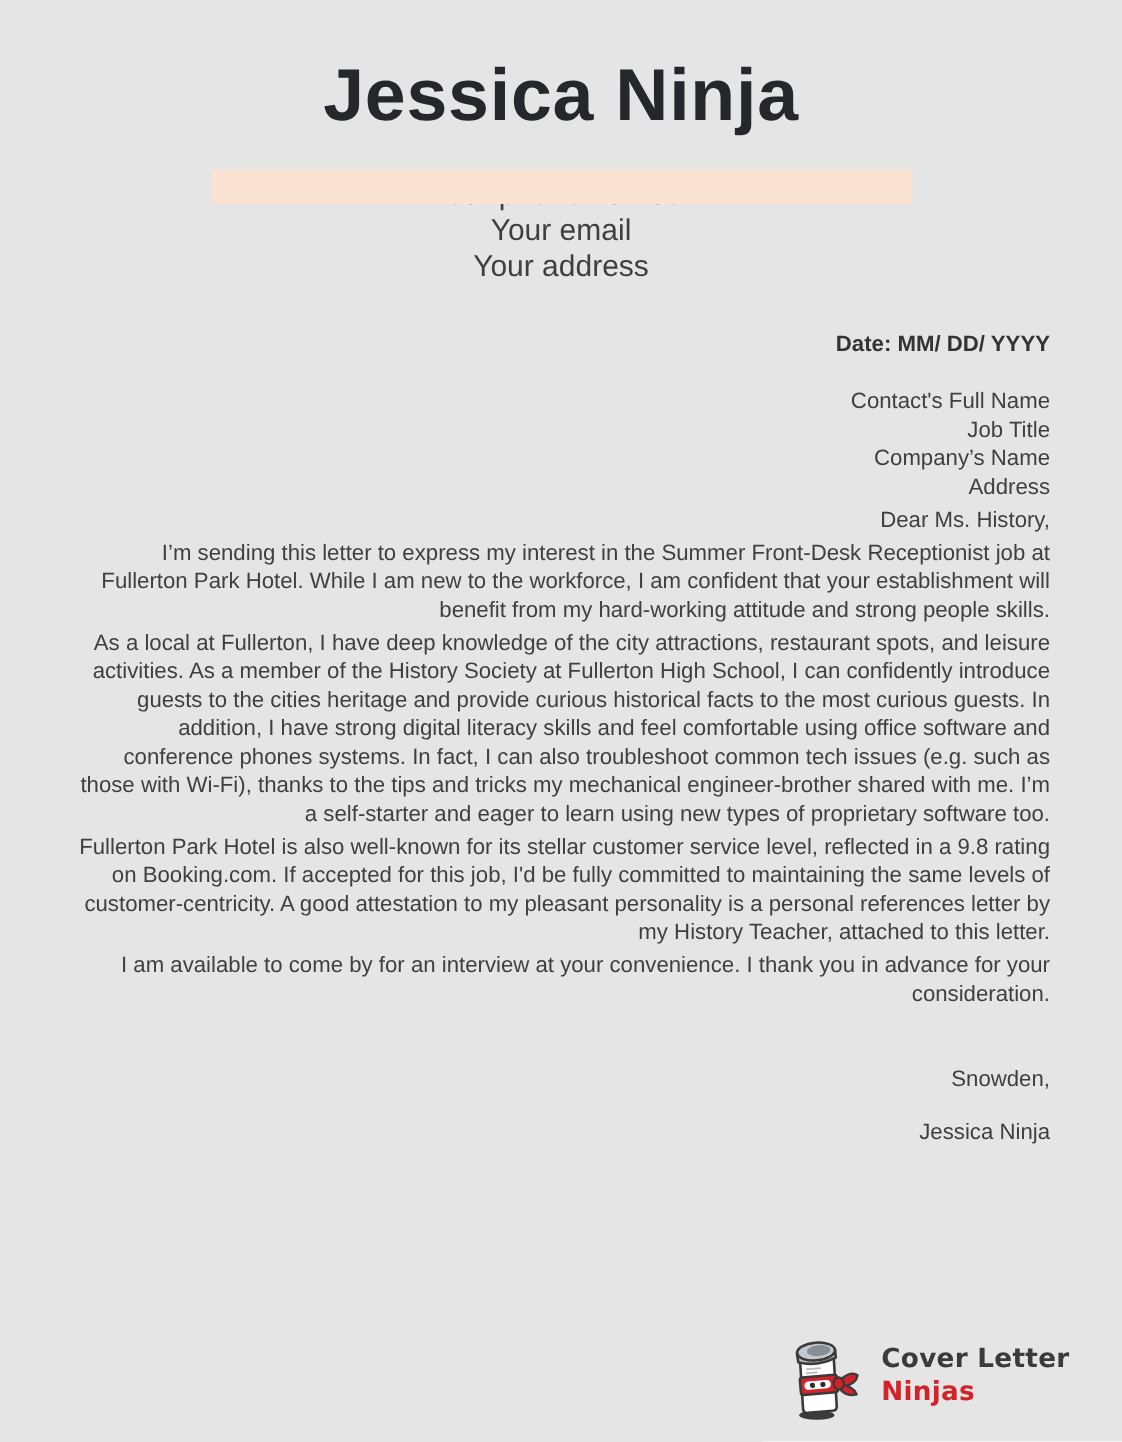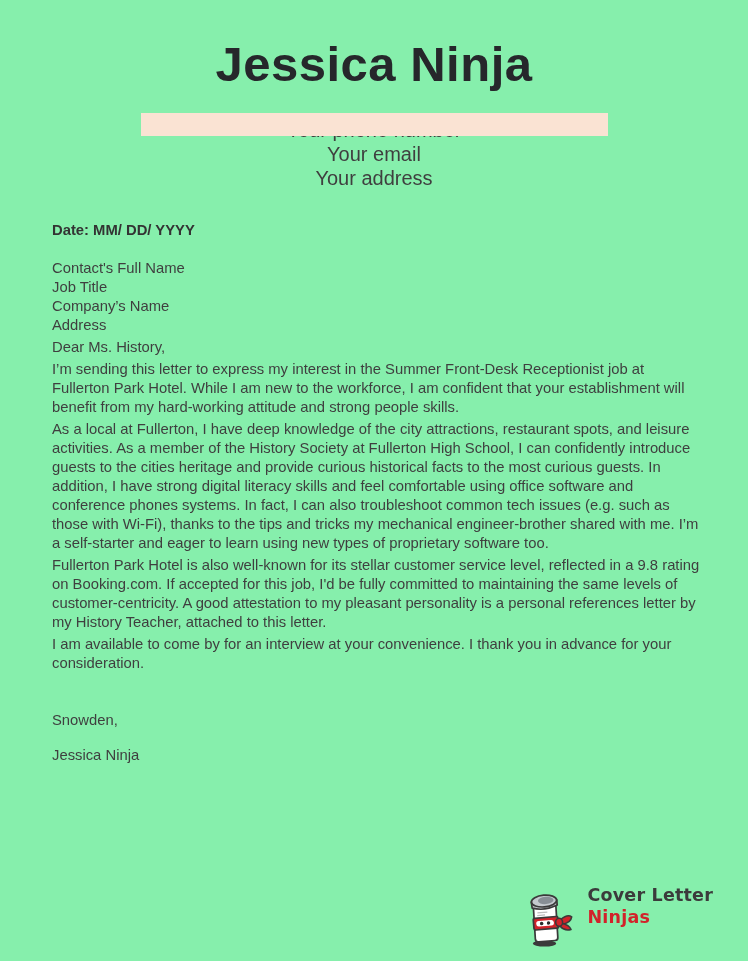--- a/index.html
+++ b/index.html
@@ -1,21 +1,21 @@
 <!DOCTYPE html>
 <html><head>
 <meta charset="utf-8">
 <style>
   html, body { margin: 0; padding: 0; background: #ffffff; }
   .page {
     position: relative;
     width: 748px;
     height: 961px;
     margin: 0 auto;
-    background: #86efac;
+    background: #e5e5e5;
     overflow: hidden;
     font-family: "Liberation Sans", sans-serif;
     color: #3f3f3f;
   }
   
   .header { text-align: center; position: relative; }
   .title-band {
     position: absolute;
     left: 141px;
     top: 79px;
@@ -38,32 +38,32 @@
     font-size: 20px;
     line-height: 24px;
     color: #3f3f3f;
   }
   
   .letter {
     padding: 0 48px 0 52px;
     font-size: 14.8px;
     line-height: 19px;
   }
-  .letter p { margin: 3px 0 0 0; }
+  .letter p { margin: 3px 0 0 0; text-align: right; }
   .date-line { margin-top: 31px !important; font-weight: 700; color: #333333; }
   .recipient-block { margin-top: 19px !important; white-space: pre-line; }
   .closing { margin-top: 38px !important; }
   .signature { margin-top: 16px !important; }
   
   .brand-logo {
     position: absolute;
     top: 884px;
     right: 35px;
     display: flex;
-    align-items: flex-start;
+    align-items: center;
     gap: 13px;
   }
   .brand-text {
     font-family: "DejaVu Sans", sans-serif;
     font-weight: 700;
     font-size: 17.5px;
     line-height: 22px;
     letter-spacing: 0.2px;
   }
   .brand-line1 { color: #3b3b3b; }

